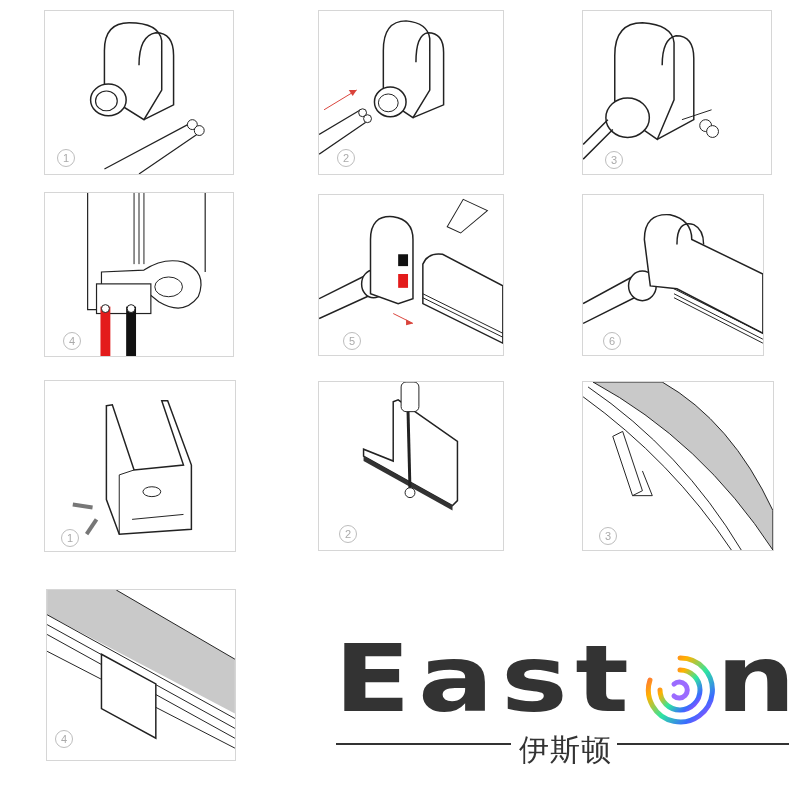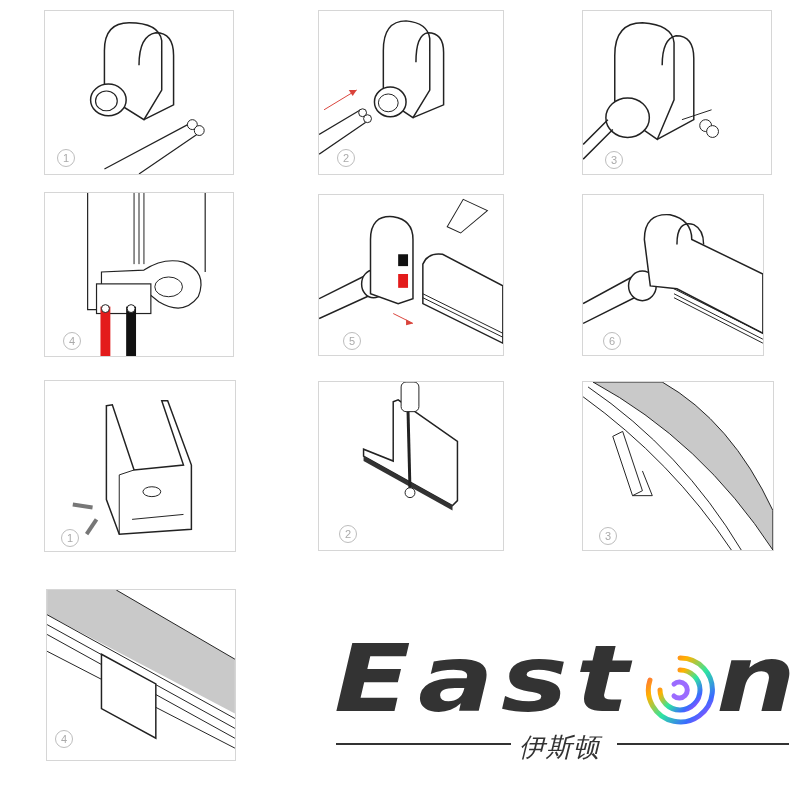--- a/index.html
+++ b/index.html
@@ -1,24 +1,24 @@
 <!DOCTYPE html>
 <html><head>
 <meta charset="utf-8">
 <style>
   html,body{margin:0;padding:0;background:#fff;}
   body{width:800px;height:800px;position:relative;overflow:hidden;font-family:"Liberation Sans",sans-serif;}
   .panel{position:absolute;border:1.5px solid #d6d6d6;background:#fff;overflow:hidden;box-sizing:border-box;}
   .panel svg{position:absolute;left:0;top:0;width:100%;height:100%;}
   .step{position:absolute;width:16px;height:16px;border:1.5px solid #bdbdbd;border-radius:50%;color:#aaa;font-size:11px;line-height:16px;text-align:center;box-sizing:content-box;}
-  .logo{position:absolute;left:334px;top:634px;width:456px;height:130px;font-style:italic;}
+  .logo{position:absolute;left:334px;top:634px;width:456px;height:130px;}
   .logo-word{position:absolute;left:0;top:0;font-family:"DejaVu Sans",sans-serif;font-weight:bold;font-size:92px;letter-spacing:6px;color:#333;line-height:92px;transform:scaleX(1.22);transform-origin:left top;}
   .logo-ring{position:absolute;left:310px;top:20px;width:72px;height:72px;}
   .logo-line{position:absolute;top:109px;height:2px;background:#333;}
-  .logo-cn{position:absolute;left:185px;top:96px;font-size:26px;color:#333;letter-spacing:1px;}
+  .logo-cn{position:absolute;left:185px;top:96px;font-size:30px;color:#333;letter-spacing:1px;}
 </style>
 </head>
 <body>
 
 <div class="panel" style="left:44px;top:10px;width:190px;height:165px;">
   <svg viewBox="0 0 190 165">
     <path d="M60 40 Q60 12 85 12 Q115 12 118 30 L118 80 L100 110 L60 85 Z" fill="#fff" stroke="#222" stroke-width="1.5"></path>
     <path d="M95 55 Q95 25 112 22 Q130 22 130 45 L130 95 L100 110" fill="none" stroke="#222" stroke-width="1.5"></path>
     <ellipse cx="64" cy="90" rx="18" ry="16" fill="#fff" stroke="#222" stroke-width="1.5"></ellipse>
     <ellipse cx="62" cy="91" rx="11" ry="10" fill="none" stroke="#222" stroke-width="1.2"></ellipse>

